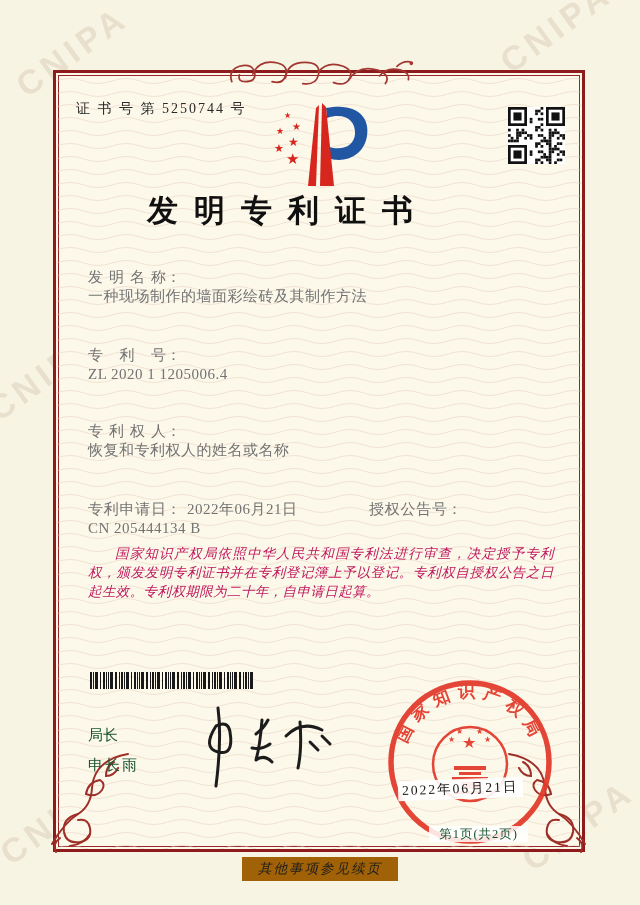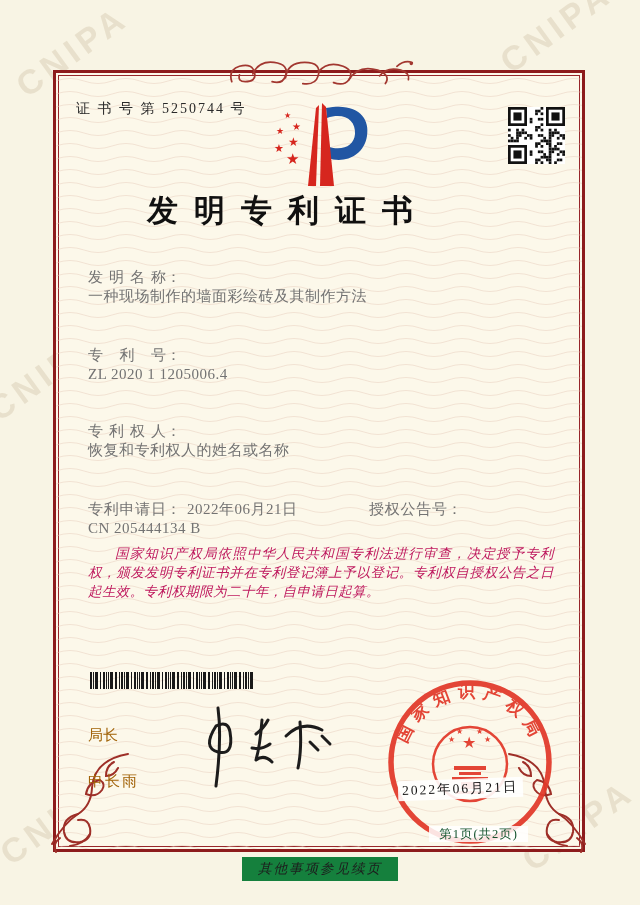--- a/index.html
+++ b/index.html
@@ -39,35 +39,35 @@
   .f-value.wide  { width:384px; }
   .f-value.short { width:160px; }
   .f-label.second { margin-left:22px; }
 
   .paras { position:absolute; left:88px; top:530px; width:466px; font-size:13.5px;
            font-style:italic; line-height:19px; color:#be185d; text-align:justify; letter-spacing:.4px;margin-top:14px; }
   .paras p { text-indent:2em; }
 
   .barcode { position:absolute; left:90px; top:672px; }
 
-  .officials { position:absolute; left:88px; top:726px; font-size:15px; color:#a16207; }
-  .officials .name { margin-top:27px; letter-spacing:2px; }
+  .officials { position:absolute; left:88px; top:726px; font-size:15px; color:#14532d; }
+  .officials .name { margin-top:11px; letter-spacing:2px; }
 
   .signature { position:absolute; left:188px; top:696px; }
 
   .seal { position:absolute; left:384px; top:676px; opacity:.94; }
   .seal-date { position:absolute; left:398px; top:779px; font-size:13.5px; color:#141414;
                background:rgba(255,255,255,.9); padding:1px 4px; letter-spacing:2px;
                transform:rotate(-2deg); white-space:nowrap; }
 
   .page-num { position:absolute; top:826px; left:0; width:528px; text-align:right; font-size:12.5px; color:#14532d; }
   .page-num span { background:rgba(255,255,255,.85); padding:1px 10px; letter-spacing:1px; }
 
   .footer-note { position:absolute; top:857px; left:0; width:640px; text-align:center; z-index:6; }
-  .footer-note span { display:inline-block; background:#15803d; padding:3px 16px;
+  .footer-note span { display:inline-block; background:#a16207; padding:3px 16px;
                font-size:13.5px; font-style:italic; letter-spacing:2px; color:#1d1d1d; }
 </style>
 </head>
 <body>
 
 <div class="page">
 
   <span class="wm" style="left:8px;top:32px">CNIPA</span>
   <span class="wm" style="left:492px;top:8px">CNIPA</span>
   <span class="wm" style="left:398px;top:272px">CNIPA</span>

